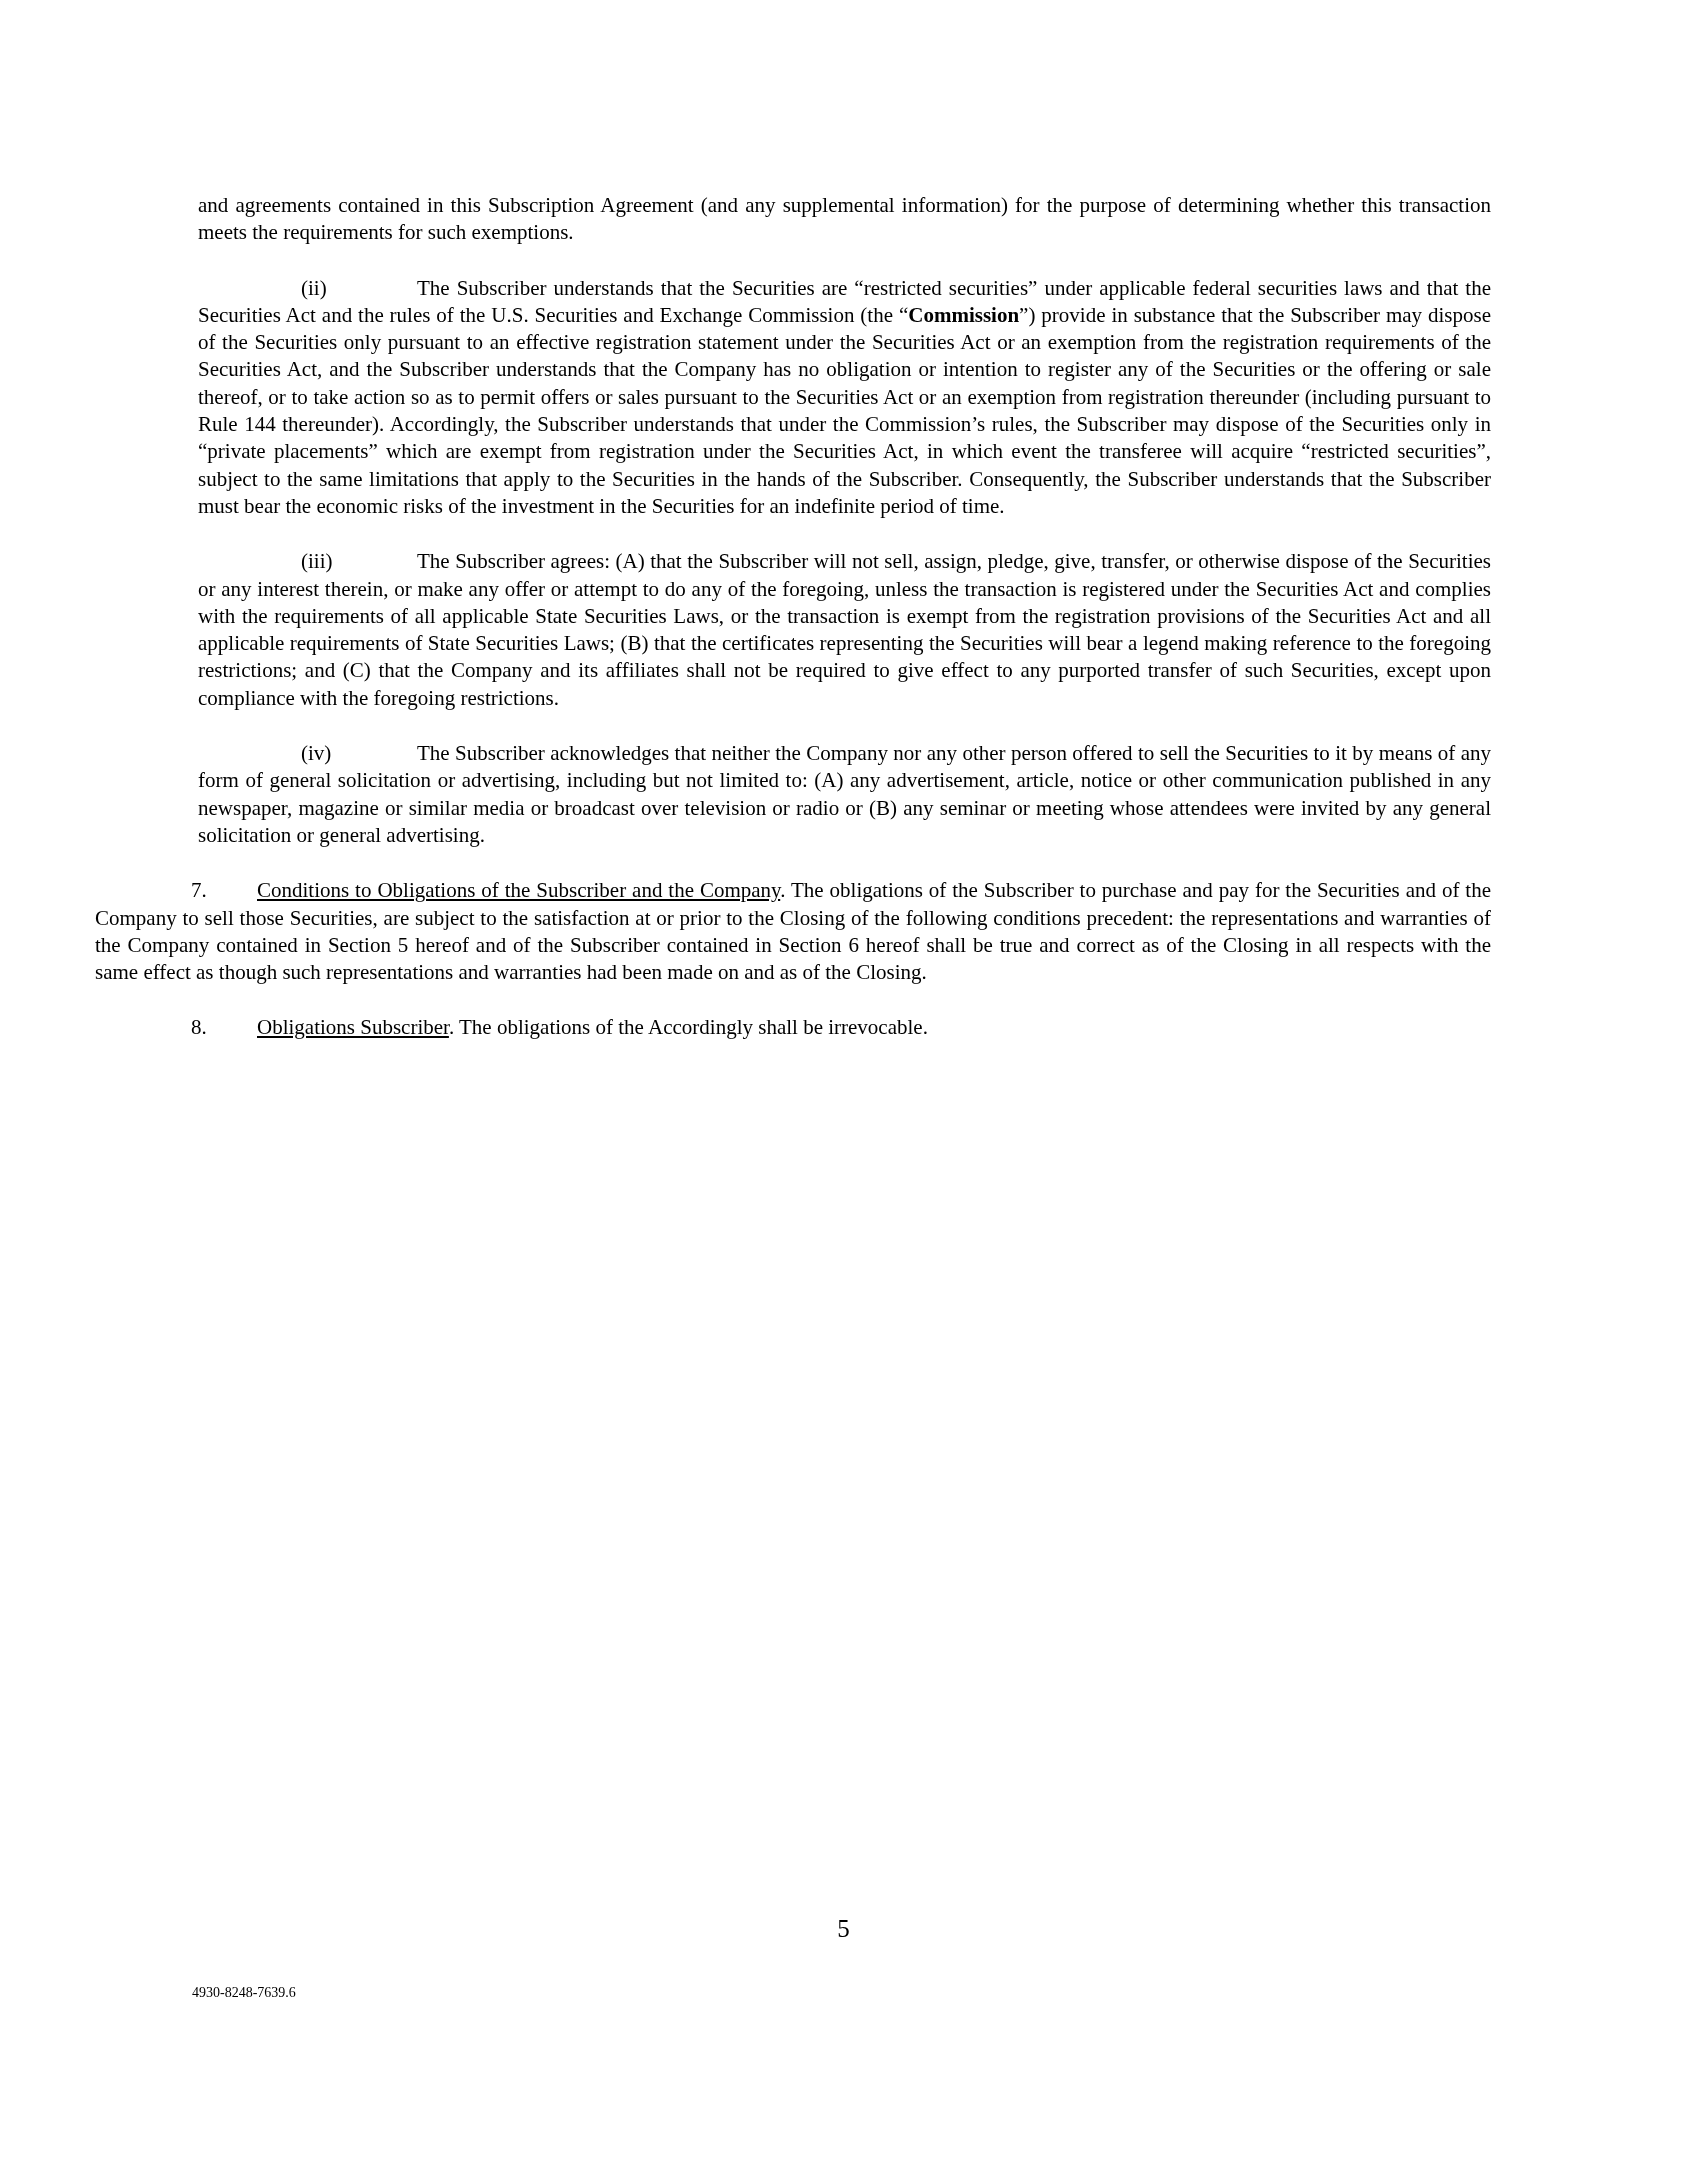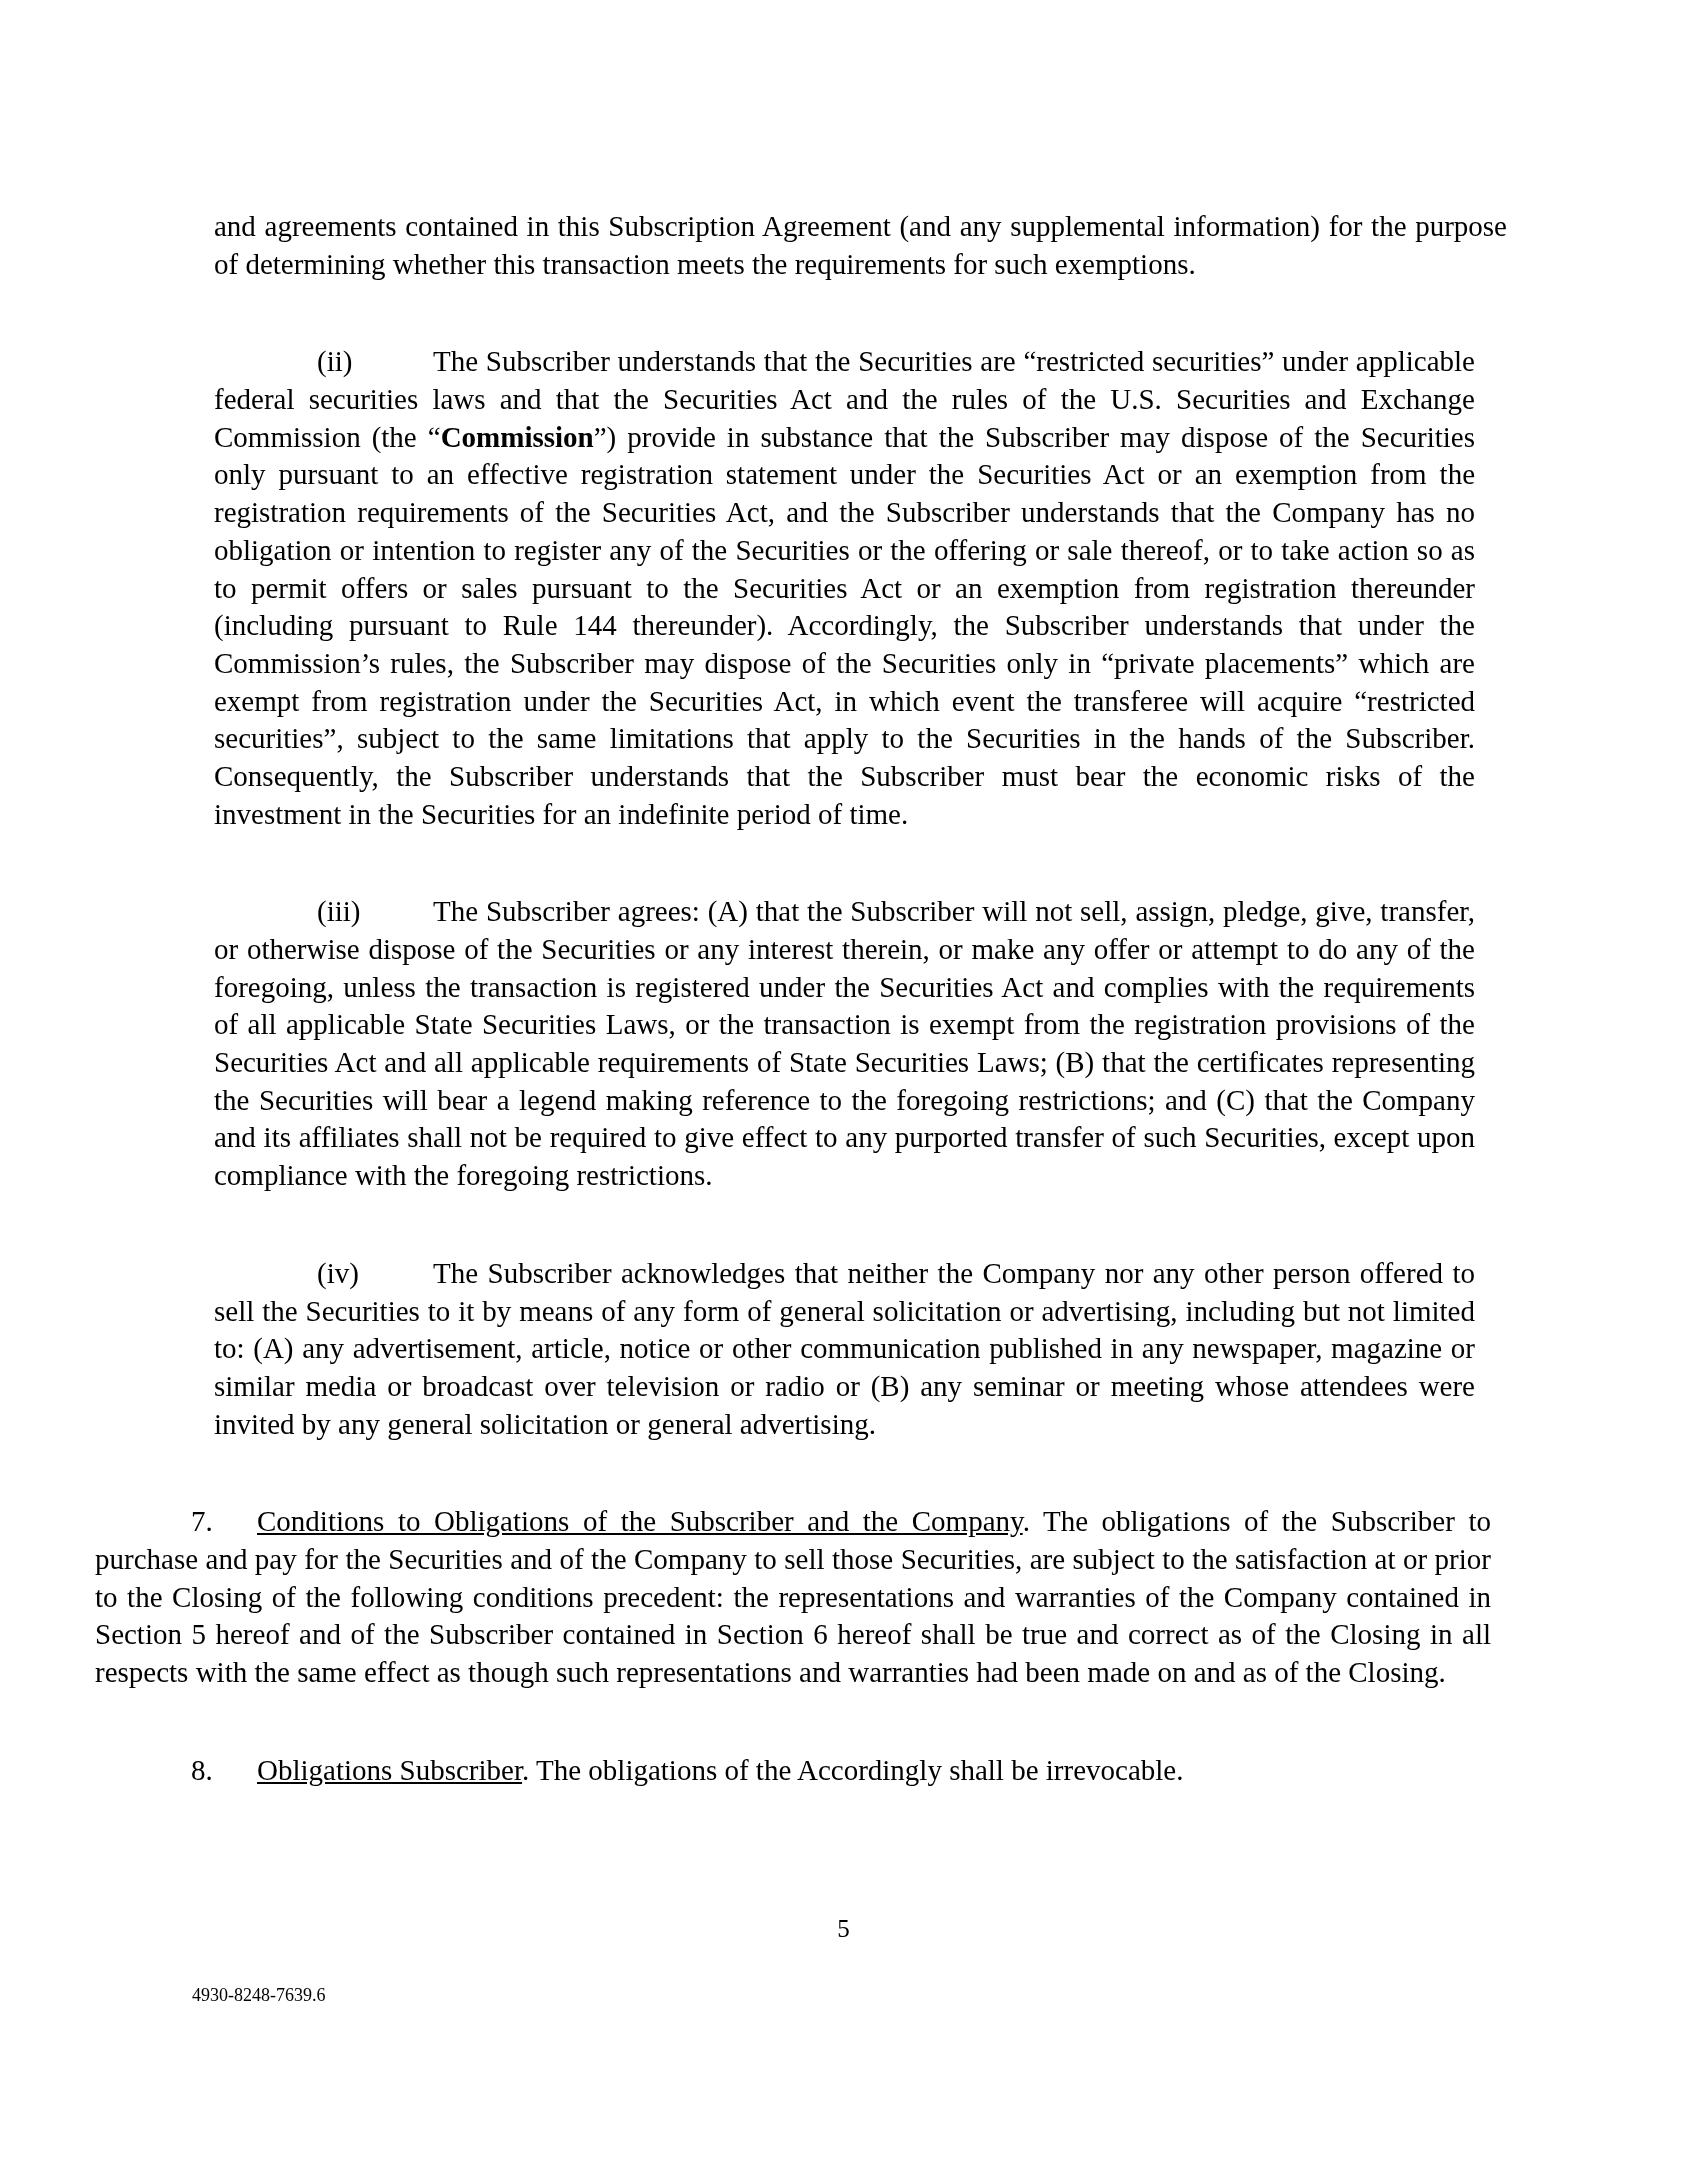--- a/index.html
+++ b/index.html
@@ -16,22 +16,22 @@
     color: #000000;
     box-sizing: border-box;
   }
   .content {
     position: absolute;
     left: 198px;
     top: 192px;
     width: 1293px;
   }
   p {
-    margin: 16px;
-    font-size: 29px;
+    margin: 0;
+    font-size: 21px;
     line-height: 1.30;
     text-align: justify;
     text-justify: inter-word;
   }
   .para-indent-block {
     margin-left: 195px;
     width: 1098px;
   }
   .spacer {
     height: 28px;
@@ -61,21 +61,21 @@
     left: 0;
     width: 1687px;
     text-align: center;
     font-size: 25px;
     font-family: "Liberation Serif", serif;
   }
   .doc-id {
     position: absolute;
     left: 192px;
     top: 1985px;
-    font-size: 18px;
+    font-size: 14px;
     font-family: "Liberation Serif", serif;
   }
   .sec7 {
     margin-left: 0;
     width: 1293px;
   }
 </style>
 </head>
 <body>
 

